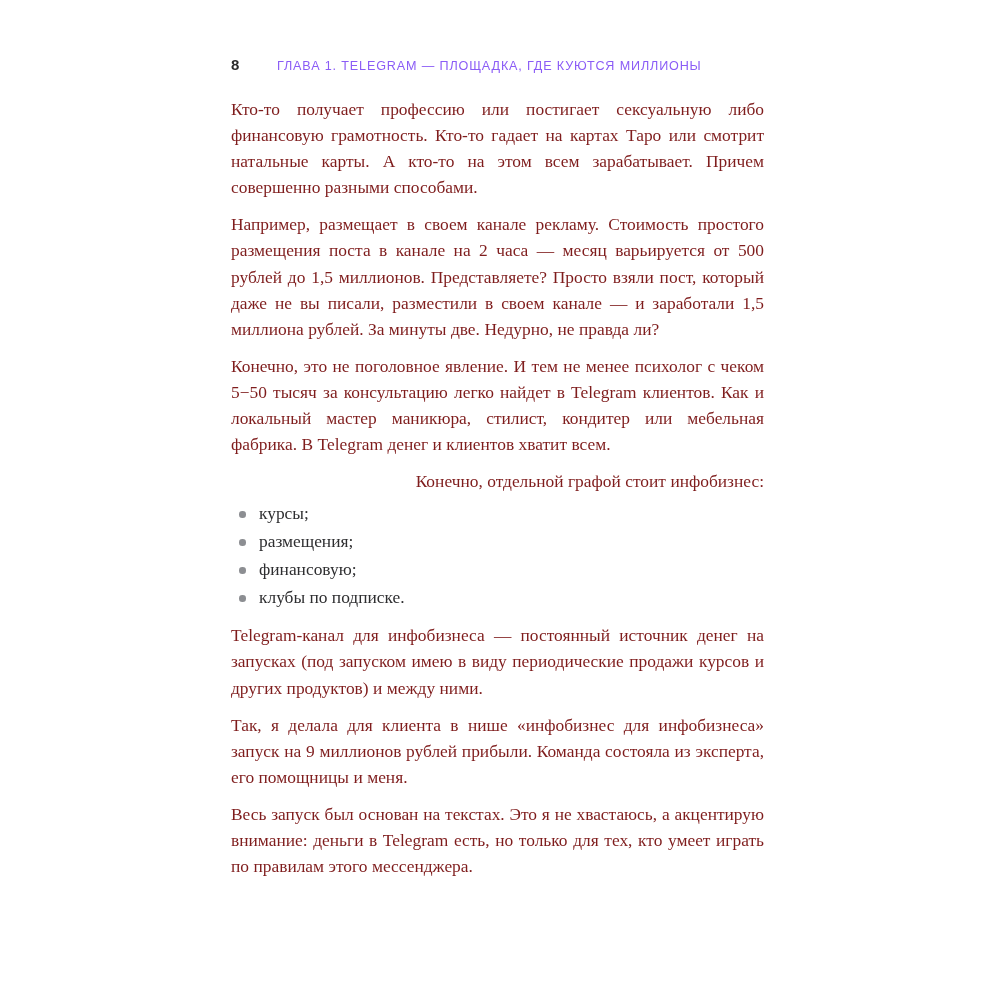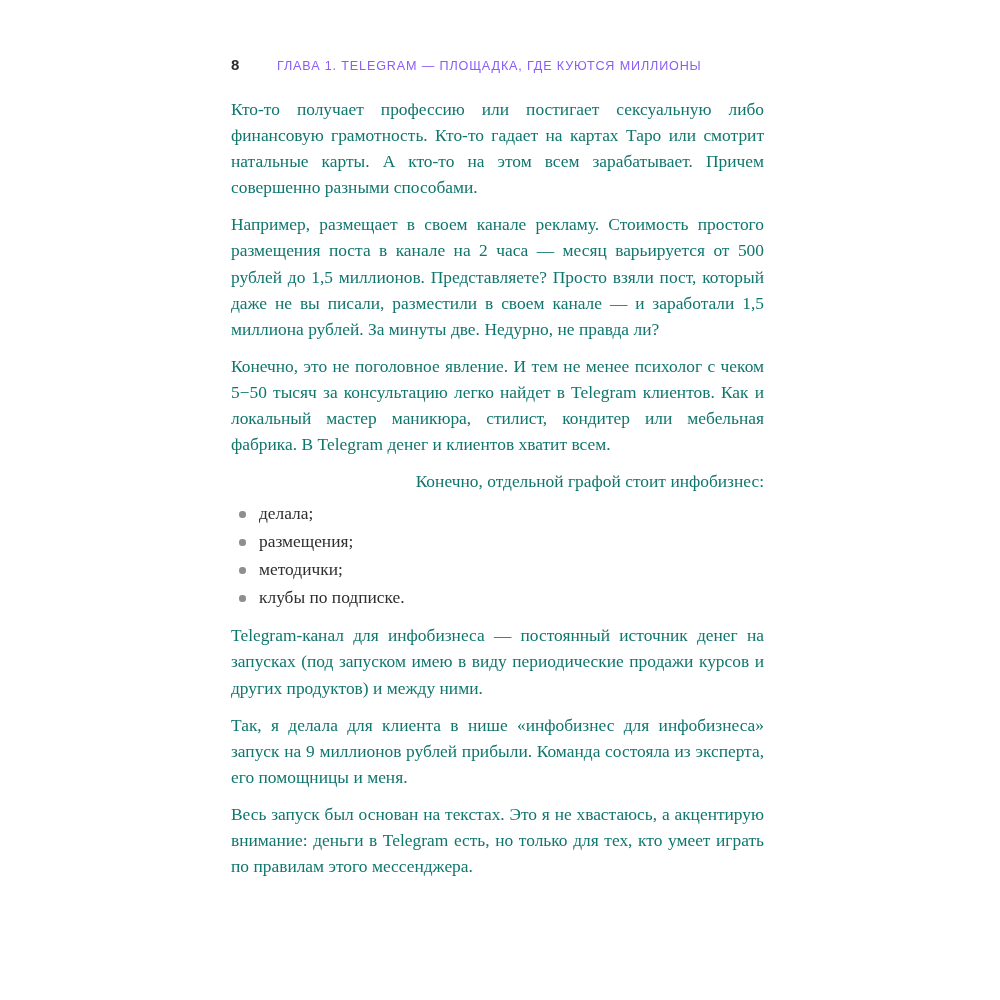--- a/index.html
+++ b/index.html
@@ -58,21 +58,21 @@
     position: absolute;
     left: 231px;
     top: 96px;
     width: 533px;
   }
 
   p.body-par {
     margin: 0 0 11px 0;
     font-size: 17.4px;
     line-height: 26.1px;
-    color: #0f766e;
+    color: #7f1d1d;
     text-align: justify;
     text-justify: inter-word;
     hyphens: manual;
     word-spacing: 0.1px;
   }
   p.body-par:last-child { margin-bottom: 0; }
 
   p.lead-in {
     text-align: right;
     margin-bottom: 5px;
@@ -118,29 +118,29 @@
 
     <p class="body-par">Кто-то получает профессию или постигает сексуальную либо финансовую грамотность. Кто-то гадает на картах Таро или смотрит натальные карты. А кто-то на этом всем зарабатывает. Причем совершенно разными способами.</p>
     <p class="body-par">Например, размещает в своем канале рекламу. Стоимость простого размещения поста в канале на 2 часа — месяц варьируется от 500 рублей до 1,5 миллионов. Представляете? Просто взяли пост, который даже не вы писали, разместили в своем канале — и заработали 1,5 миллиона рублей. За минуты две. Недурно, не правда ли?</p>
     <p class="body-par">Конечно, это не поголовное явление. И тем не менее психолог с чеком 5−50 тысяч за консультацию легко найдет в Telegram клиентов. Как и локальный мастер маникюра, стилист, кондитер или мебельная фабрика. В Telegram денег и клиентов хватит всем.</p>
 
     <p class="body-par lead-in">Конечно, отдельной графой стоит инфобизнес:</p>
 
     <ul class="bullet-list">
       <li>
         <span class="bullet-dot"></span>
-        <span>делала;</span>
+        <span>курсы;</span>
       </li>
       <li>
         <span class="bullet-dot"></span>
         <span>размещения;</span>
       </li>
       <li>
         <span class="bullet-dot"></span>
-        <span>методички;</span>
+        <span>финансовую;</span>
       </li>
       <li>
         <span class="bullet-dot"></span>
         <span>клубы по подписке.</span>
       </li>
     </ul>
 
     <p class="body-par">Telegram-канал для инфобизнеса — постоянный источник денег на запусках (под запуском имею в виду периодические продажи курсов и других продуктов) и между ними.</p>
     <p class="body-par">Так, я делала для клиента в нише «инфобизнес для инфобизнеса» запуск на 9 миллионов рублей прибыли. Команда состояла из эксперта, его помощницы и меня.</p>
     <p class="body-par">Весь запуск был основан на текстах. Это я не хвастаюсь, а акцентирую внимание: деньги в Telegram есть, но только для тех, кто умеет играть по правилам этого мессенджера.</p>

